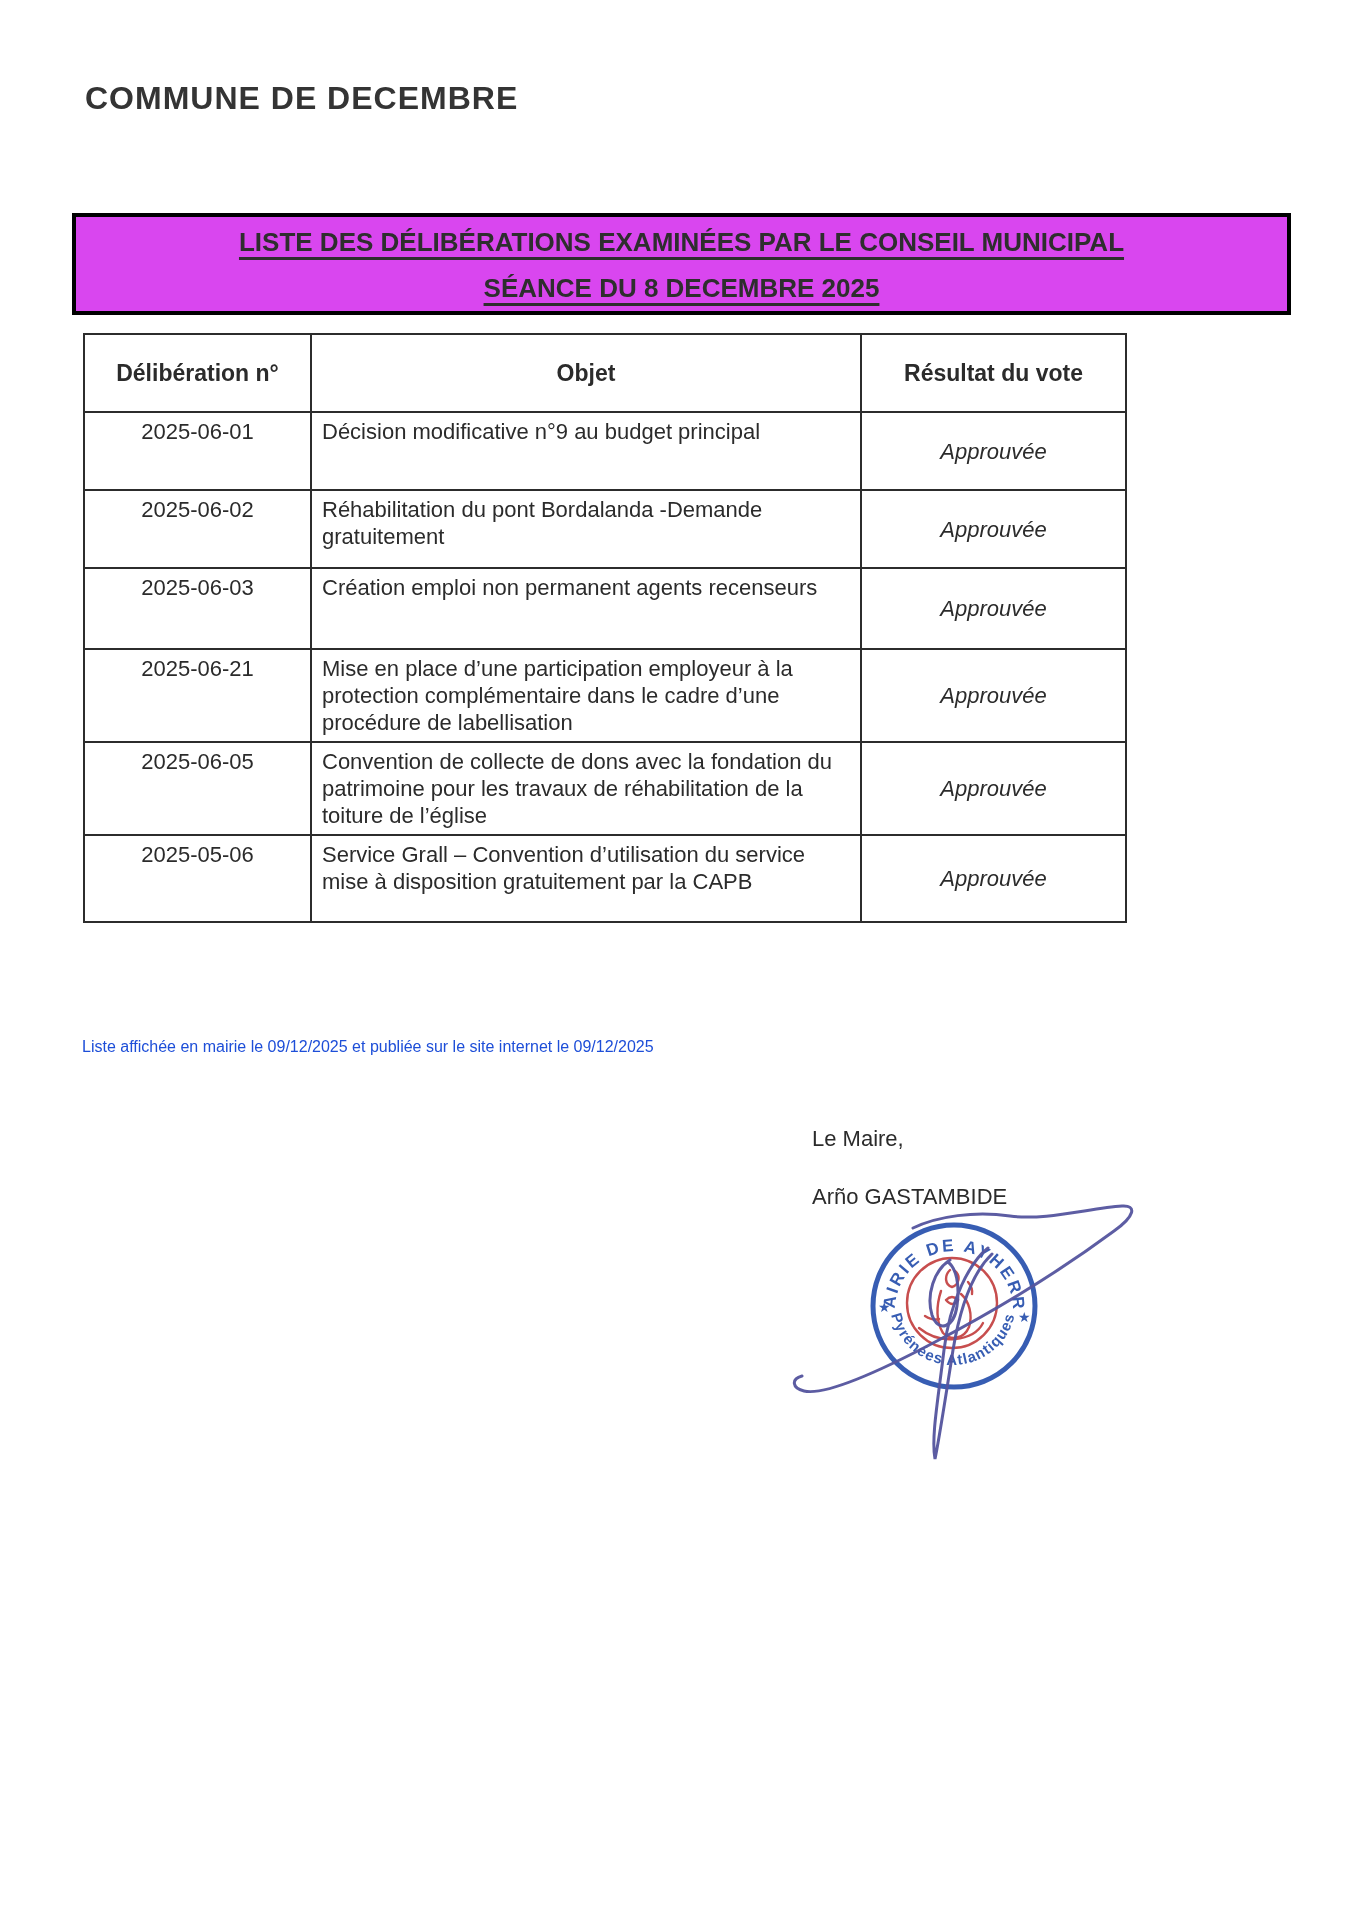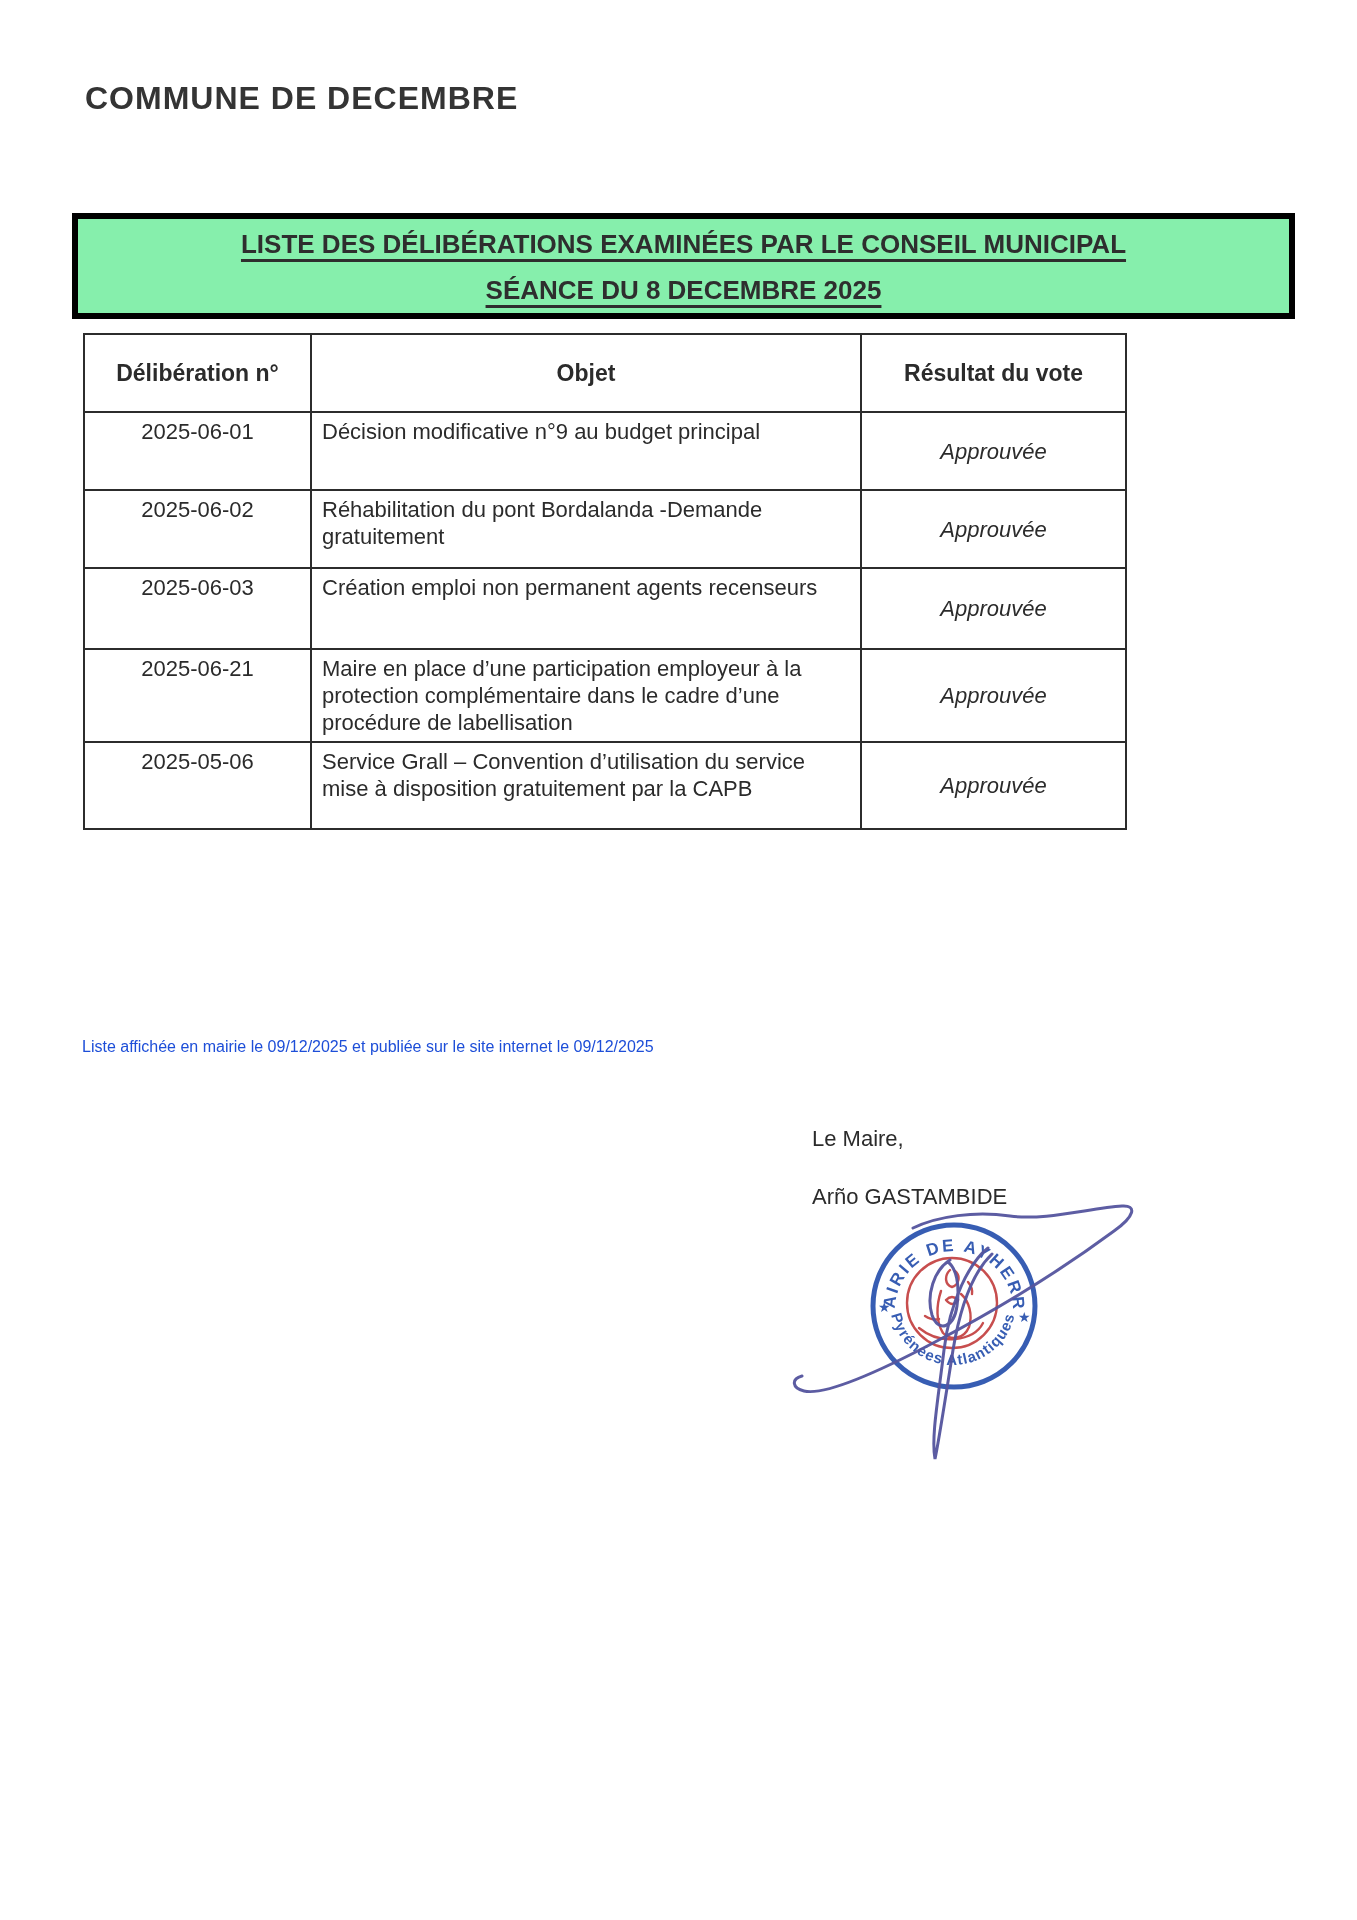--- a/index.html
+++ b/index.html
@@ -11,21 +11,21 @@
     color:#2b2b2b;
     overflow:hidden;
   }
   .doc-title{
     position:absolute;left:85px;top:80px;
     font-size:32px;font-weight:bold;letter-spacing:1px;color:#343434;
     margin:0;
   }
   .title-box{
     position:absolute;left:72px;top:213px;width:1211px;height:94px;
-    border:6px solid #000000;background:#86efac;
+    border:4px solid #000000;background:#d946ef;
   }
   .title-line{
     position:absolute;left:0;width:100%;
     text-align:center;font-weight:bold;font-size:26px;color:#2e2e2e;
     text-decoration:underline;text-decoration-thickness:3px;text-underline-offset:6px;
   }
   .title-line.l1{top:10px;}
   .title-line.l2{top:56px;}
   table.delib{
     position:absolute;left:83px;top:333px;width:1042px;
@@ -96,21 +96,26 @@
         <td class="c-obj">Réhabilitation du pont Bordalanda -Demande gratuitement</td>
         <td class="c-res">Approuvée</td>
       </tr>
       <tr class="r3">
         <td class="c-num">2025-06-03</td>
         <td class="c-obj">Création emploi non permanent agents recenseurs</td>
         <td class="c-res">Approuvée</td>
       </tr>
       <tr class="r4">
         <td class="c-num">2025-06-21</td>
-        <td class="c-obj">Maire en place d’une participation employeur à la protection complémentaire dans le cadre d’une procédure de labellisation</td>
+        <td class="c-obj">Mise en place d’une participation employeur à la protection complémentaire dans le cadre d’une procédure de labellisation</td>
+        <td class="c-res">Approuvée</td>
+      </tr>
+      <tr class="r5">
+        <td class="c-num">2025-06-05</td>
+        <td class="c-obj">Convention de collecte de dons avec la fondation du patrimoine pour les travaux de réhabilitation de la toiture de l’église</td>
         <td class="c-res">Approuvée</td>
       </tr>
       <tr class="r6">
         <td class="c-num">2025-05-06</td>
         <td class="c-obj">Service Grall – Convention d’utilisation du service mise à disposition gratuitement par la CAPB</td>
         <td class="c-res">Approuvée</td>
       </tr>
     </tbody>
   </table>
 

